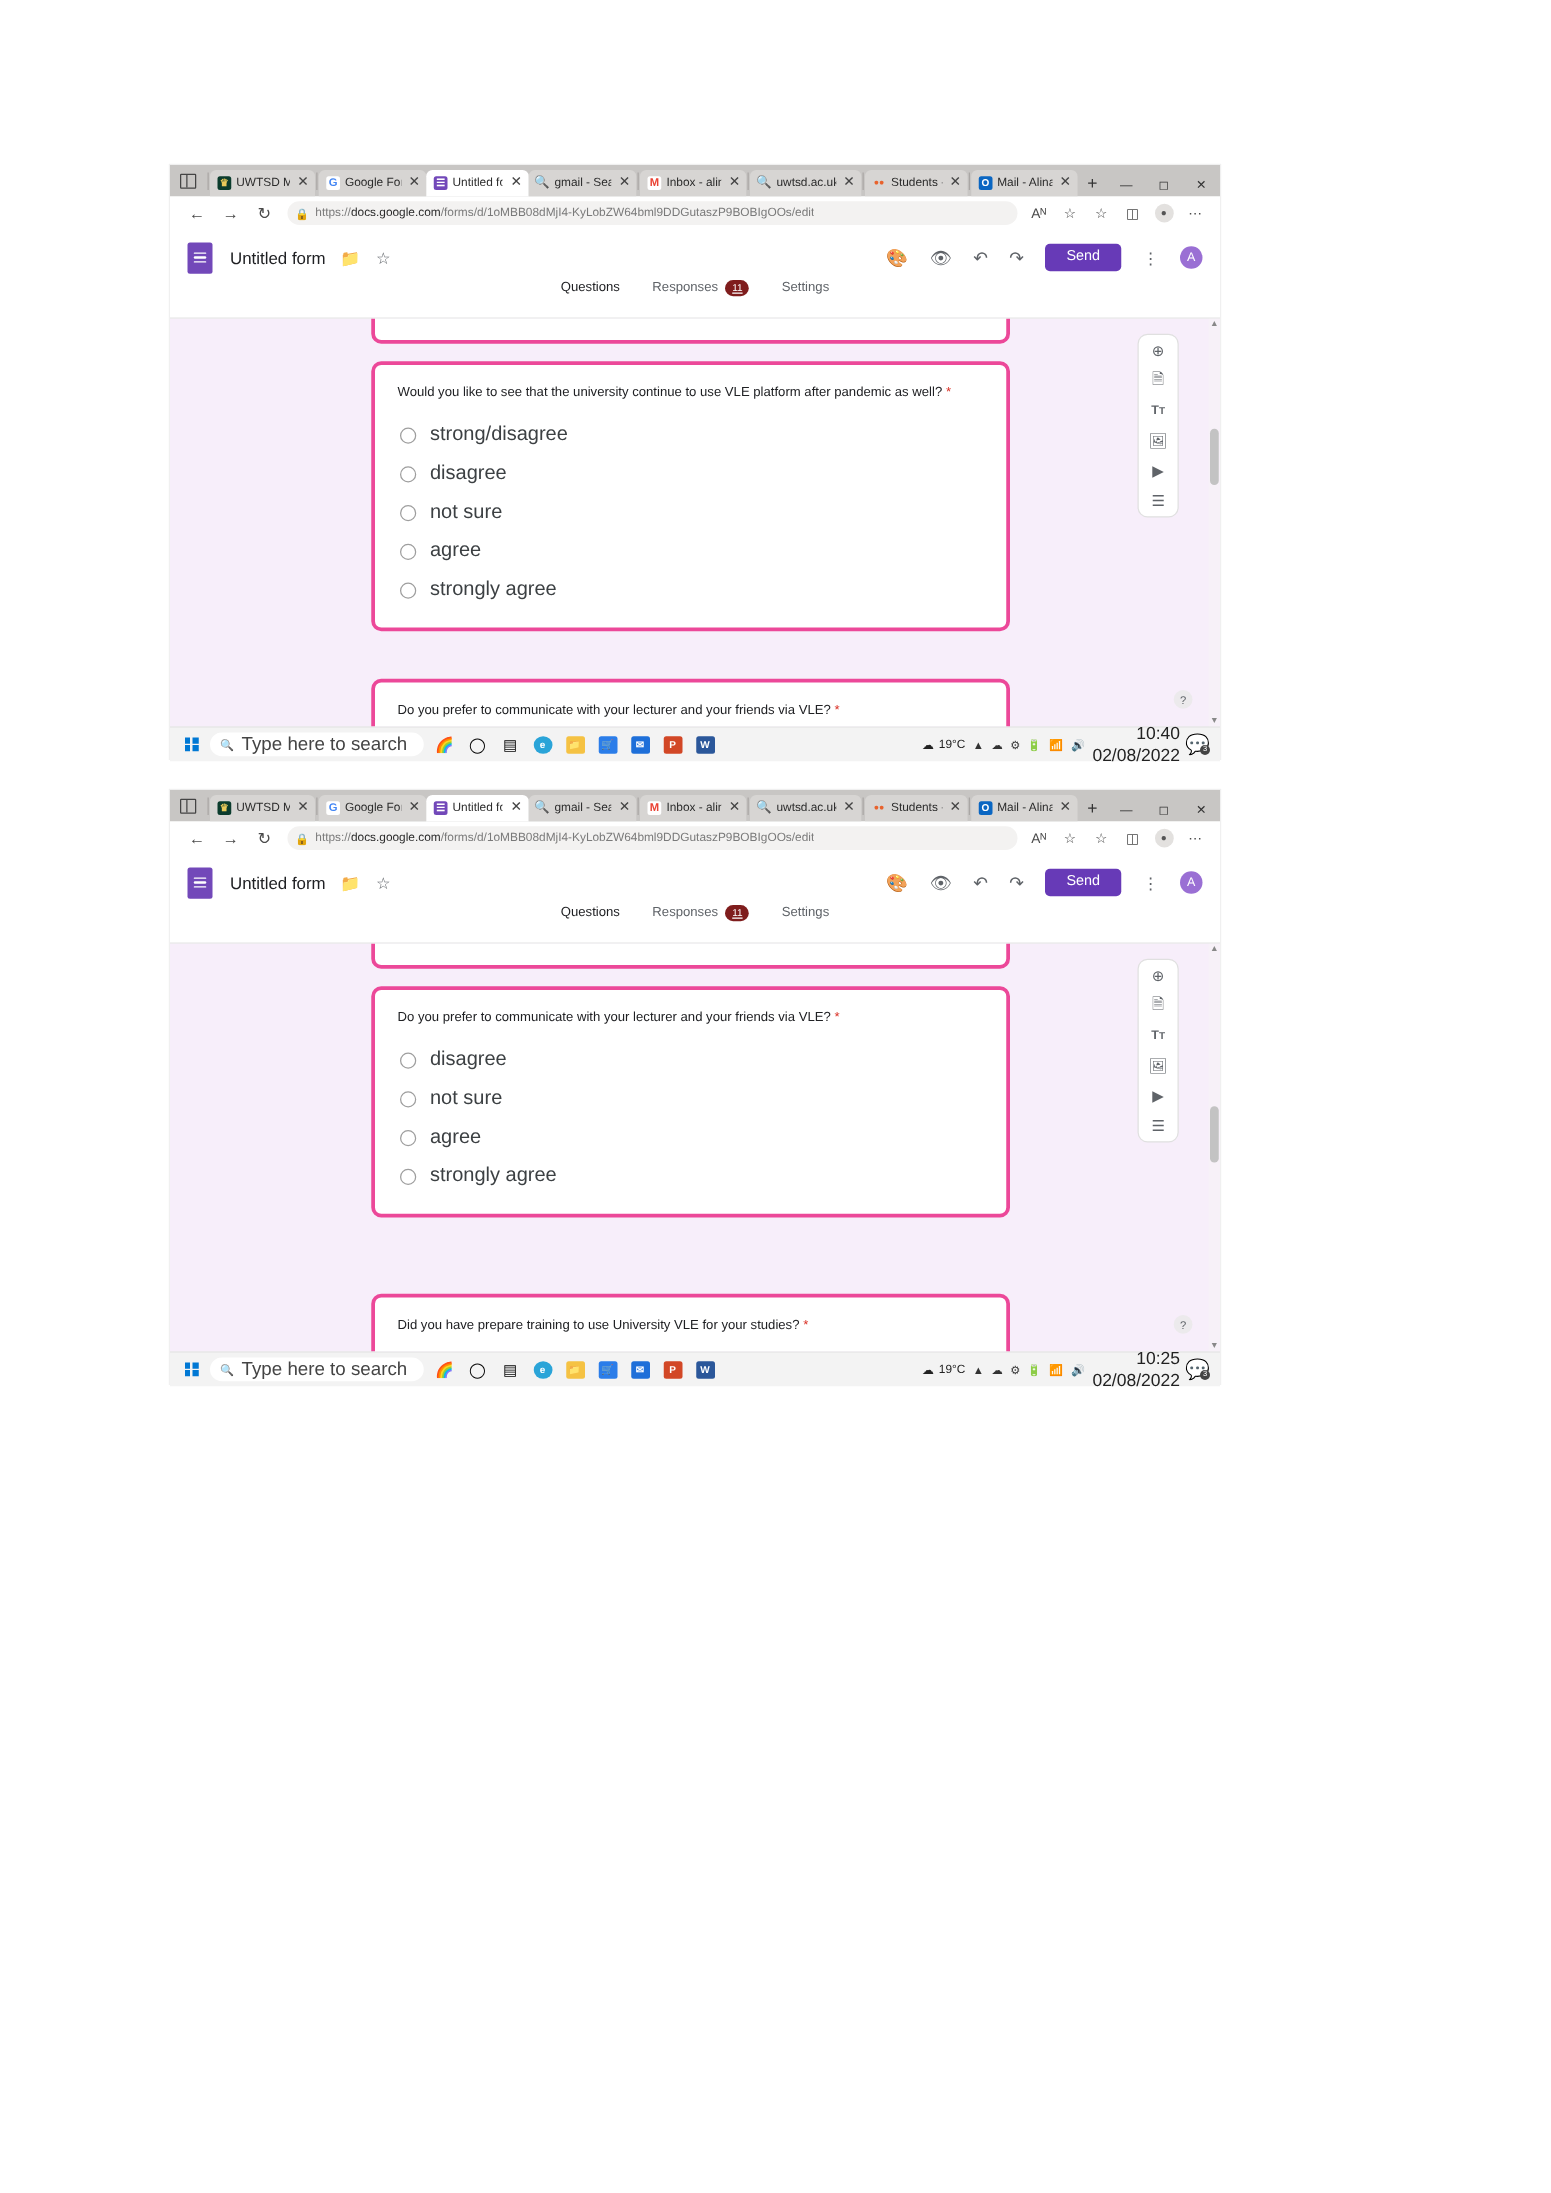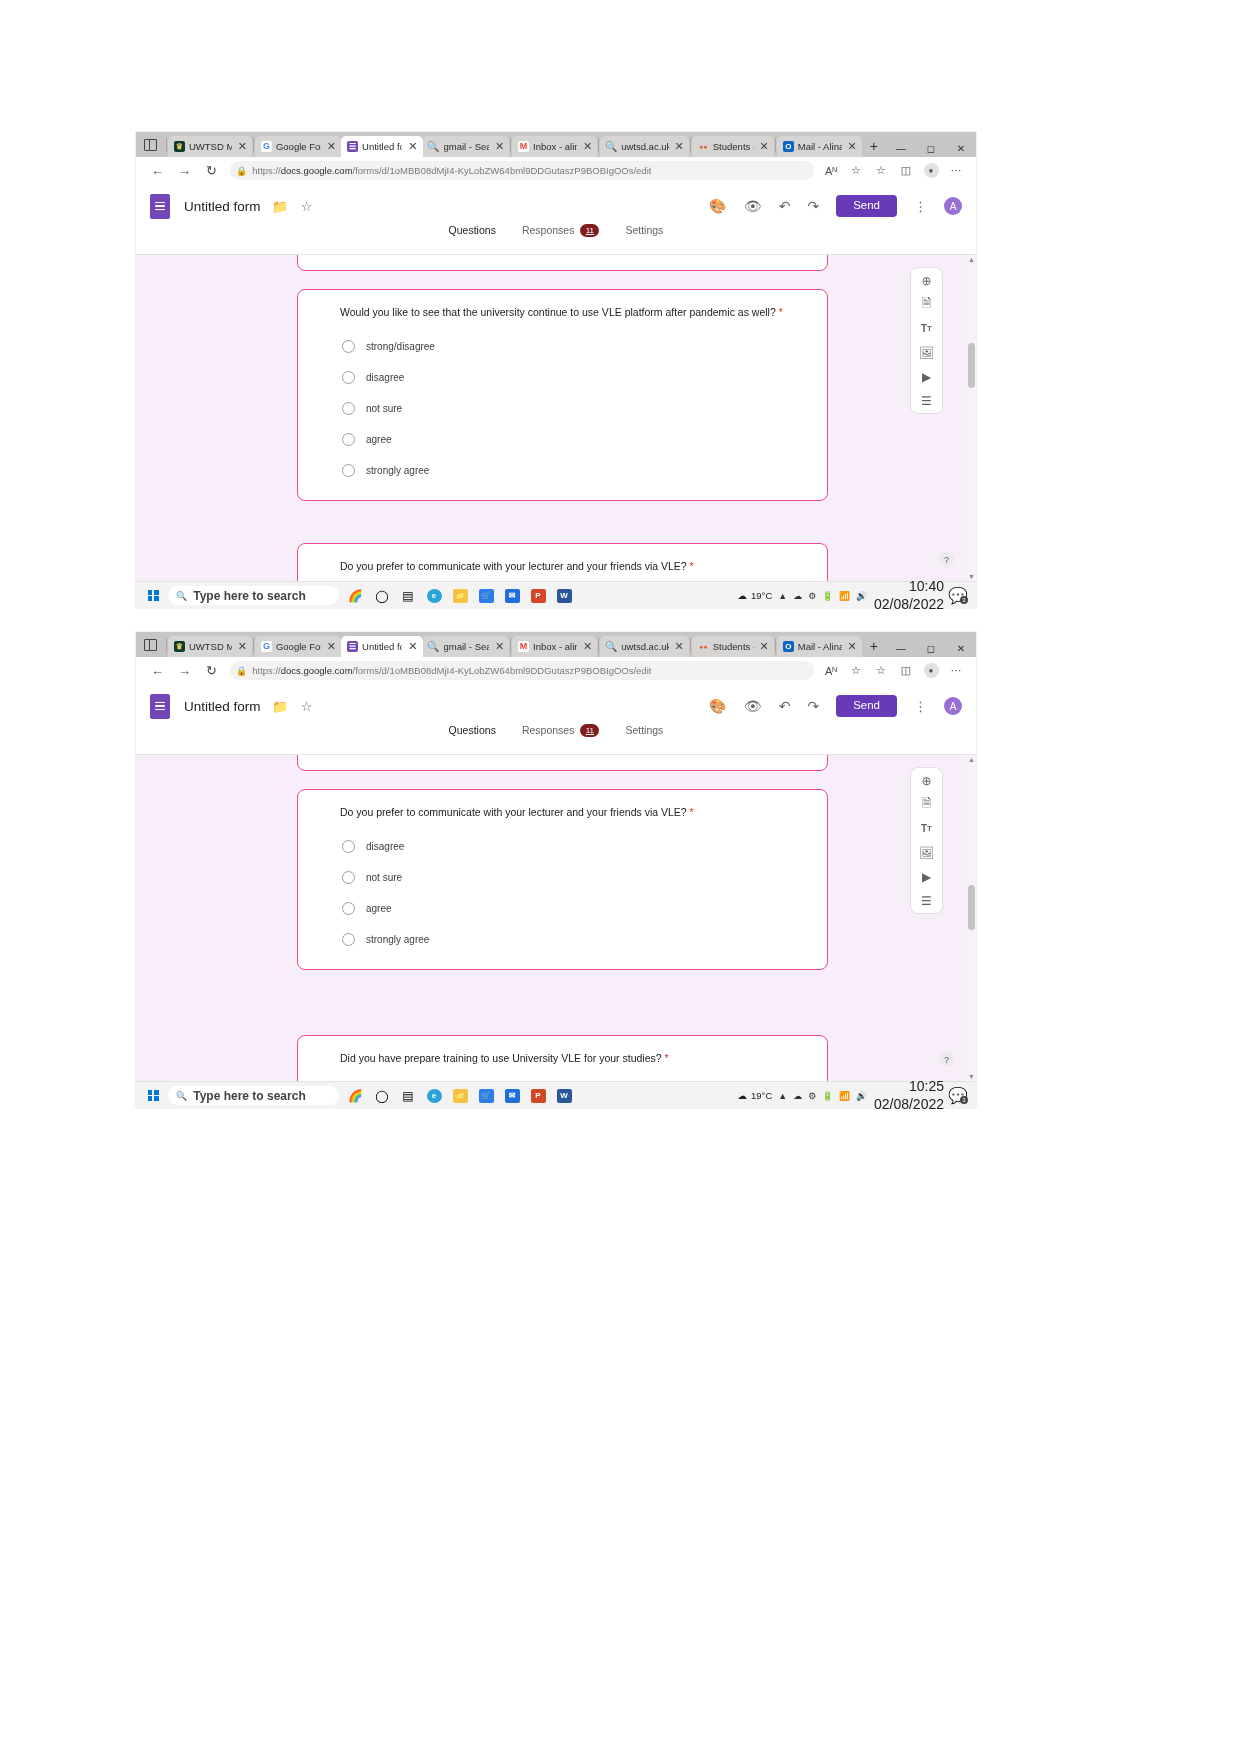--- a/index.html
+++ b/index.html
@@ -65,47 +65,47 @@
   .gf-tabs{height:26px;display:flex;align-items:center;justify-content:center;gap:26px;background:#fff;
            border-bottom:1px solid #e4e4e4;position:relative;}
   .gf-tab{font-size:10.5px;color:#5f6368;padding-bottom:22px;position:relative;display:flex;align-items:center;gap:6px;}
   .gf-tab.active{color:#202124;}
   .gf-tab.active:after{content:"";position:absolute;left:-3px;right:-3px;bottom:0;height:2px;background:#4a4a4a;}
   .badge{background:#7f1d1d;color:#fff;font-size:8px;border-radius:8px;min-width:13px;height:13px;
          display:flex;align-items:center;justify-content:center;padding:0 3px;text-decoration:underline;}
 
   
   .canvas{position:relative;height:326px;background:#f7eefa;overflow:hidden;}
-  .card{position:absolute;left:161px;width:505px;background:#fff;border:1px solid #ec4899;border-radius:8px;padding-left:24px;}
+  .card{position:absolute;left:161px;width:505px;background:#fff;border:3px solid #ec4899;border-radius:8px;}
   .qtext{font-size:10.5px;color:#202124;line-height:1.5;padding:15px 20px 0 18px;}
   .req{color:#d93025;}
   .opts{padding:10px 0 14px 20px;}
   .opt{display:flex;align-items:center;gap:11px;height:31px;}
   .radio{width:11px;height:11px;border:1.2px solid #9e9e9e;border-radius:50%;flex:0 0 11px;}
-  .optlabel{font-size:10px;color:#3c4043;}
+  .optlabel{font-size:16px;color:#3c4043;}
 
   .toolpanel{position:absolute;right:33px;top:12px;width:31px;background:#fff;border:1px solid #e0e0e0;
              border-radius:8px;padding:5px 0;display:flex;flex-direction:column;align-items:center;gap:9px;}
   .toolpanel .ti{font-size:12px;color:#5f6368;height:15px;display:flex;align-items:center;justify-content:center;}
 
   .scrollbar{position:absolute;right:0;top:0;width:9px;height:100%;background:#f7f1f8;}
   .scrollbar .up,.scrollbar .down{font-size:7px;color:#888;text-align:center;line-height:9px;height:9px;}
   .scrollbar .thumb{position:absolute;left:1px;width:7px;background:#c3c3c3;border-radius:4px;}
   .helpfab{position:absolute;right:22px;bottom:14px;width:15px;height:15px;border-radius:50%;background:#eceaec;
            color:#5f6368;font-size:9px;display:flex;align-items:center;justify-content:center;}
 
   
   .taskbar{height:27px;background:#f3f3f3;display:flex;align-items:center;padding:0 5px;gap:0;border-top:1px solid #e2e2e2;}
   .winlogo{width:24px;display:flex;align-items:center;justify-content:center;}
   .winsq{width:11px;height:11px;display:grid;grid-template-columns:1fr 1fr;grid-template-rows:1fr 1fr;gap:1.2px;}
   .winsq i{background:#0078d4;display:block;}
   .searchbox{width:155px;height:19px;background:#ffffff;border-radius:10px;display:flex;align-items:center;
              gap:6px;padding:0 8px;margin-left:3px;}
   .searchbox .si{font-size:9px;color:#444;}
-  .searchbox .st{font-size:12px;color:#444;font-weight:bold;}
+  .searchbox .st{font-size:15px;color:#444;}
   .tbicons{display:flex;align-items:center;gap:0;margin-left:4px;}
   .tbi{width:26px;height:27px;display:flex;align-items:center;justify-content:center;font-size:12px;}
   .tbsq{width:15px;height:14px;border-radius:2px;display:flex;align-items:center;justify-content:center;
         color:#fff;font-size:8px;font-weight:bold;}
   .tray{margin-left:auto;display:flex;align-items:center;gap:6px;padding-right:4px;}
   .tray .ti{font-size:9px;color:#333;}
   .weather{font-size:9.5px;color:#222;display:flex;align-items:center;gap:4px;}
   .clock{font-size:14px;color:#222;line-height:1.25;text-align:right;}
   .notif{width:17px;height:15px;display:flex;align-items:center;justify-content:center;position:relative;}
   .notif .cnt{position:absolute;right:-1px;bottom:-1px;background:#444;color:#fff;font-size:6px;border-radius:50%;

